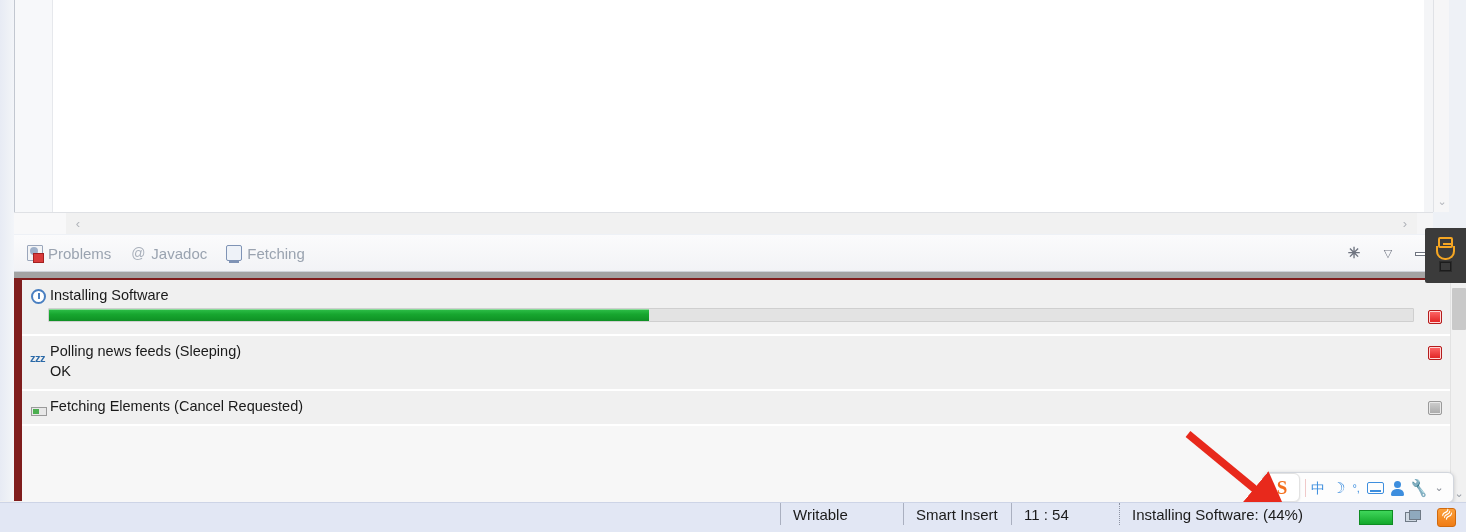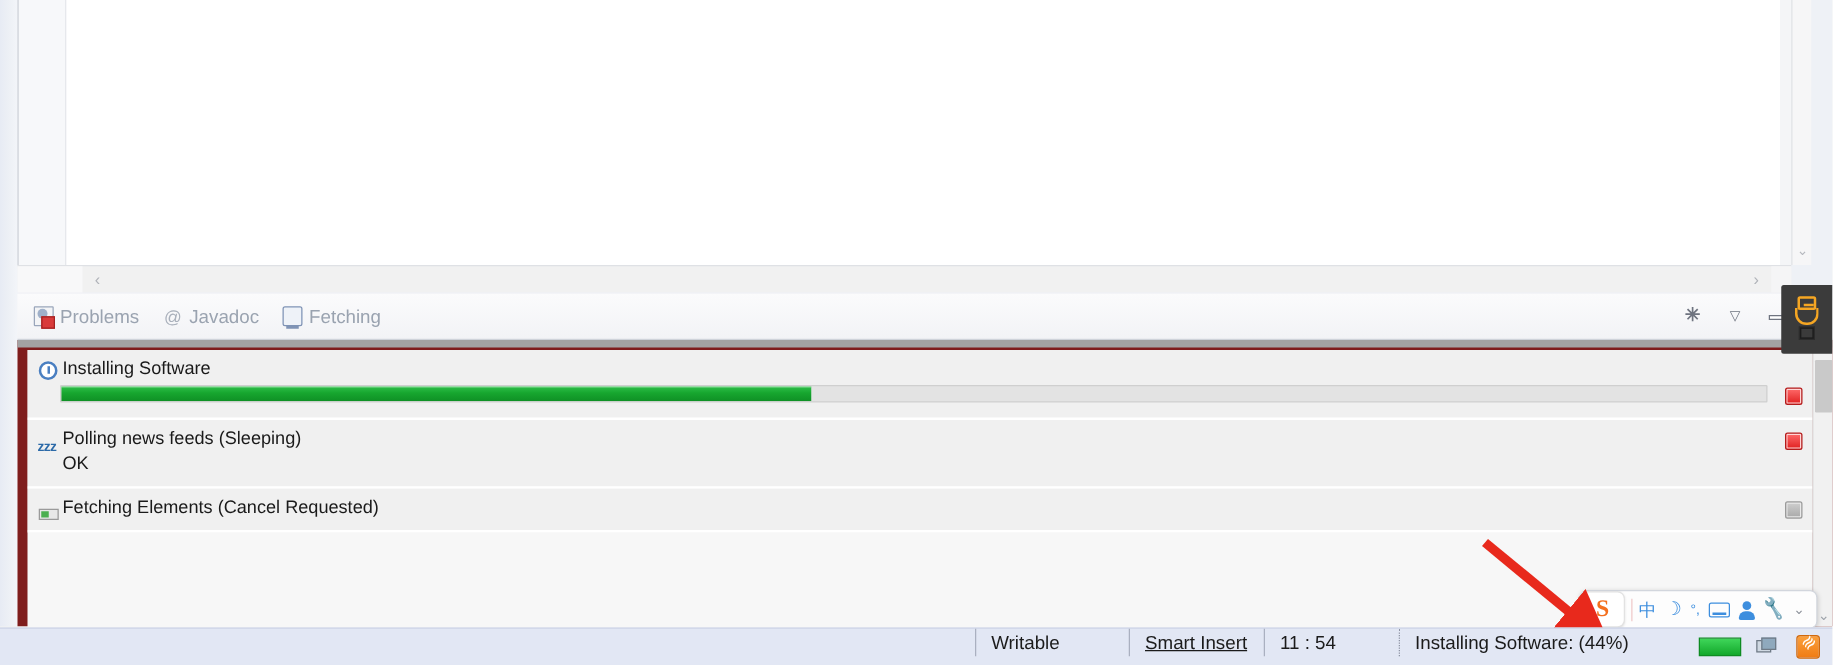--- a/index.html
+++ b/index.html
@@ -160,21 +160,21 @@
     position: absolute; left: 0; bottom: 0; width: 1466px; height: 30px;
     background: #e2e7f4; border-top: 1px solid #cdd4e6;
     display: flex; 
   }
   .sb-spacer { flex: 0 0 780px; }
   .sb-cell {
     font-size: 15px; color: #1b1b1b; padding: 0 12px; line-height: 29px;
     border-left: 1px solid #aab0c0; height: 22px; display: flex; align-items: center;
   }
   .sb-cell.w1 { width: 123px; }
-  .sb-cell.w2 { width: 108px; text-decoration: underline; }
+  .sb-cell.w2 { width: 108px; }
   .sb-cell.w3 { width: 108px; }
   .sb-cell.dotted { border-left: 1px dotted #8d93a3; }
   .sb-right { margin-left: auto; display: flex; align-items: center; gap: 12px; padding-right: 10px; }
   .tray-green { width: 34px; height: 15px; background: linear-gradient(180deg,#3fd65a,#13a82b); border: 1px solid #0e8c22; }
   .tray-windows { width: 20px; height: 16px; position: relative; }
   .tray-windows i { position:absolute; border:1px solid #6f7a86; background:#cfd8e2; display:block; }
   .tray-windows i.a { left:0; top:2px; width:12px; height:10px; }
   .tray-windows i.b { left:4px; top:0; width:12px; height:10px; background:#8fa9bd; }
   .tray-rss {
     width: 19px; height: 19px; background: linear-gradient(180deg,#fba03c,#f07c14);

